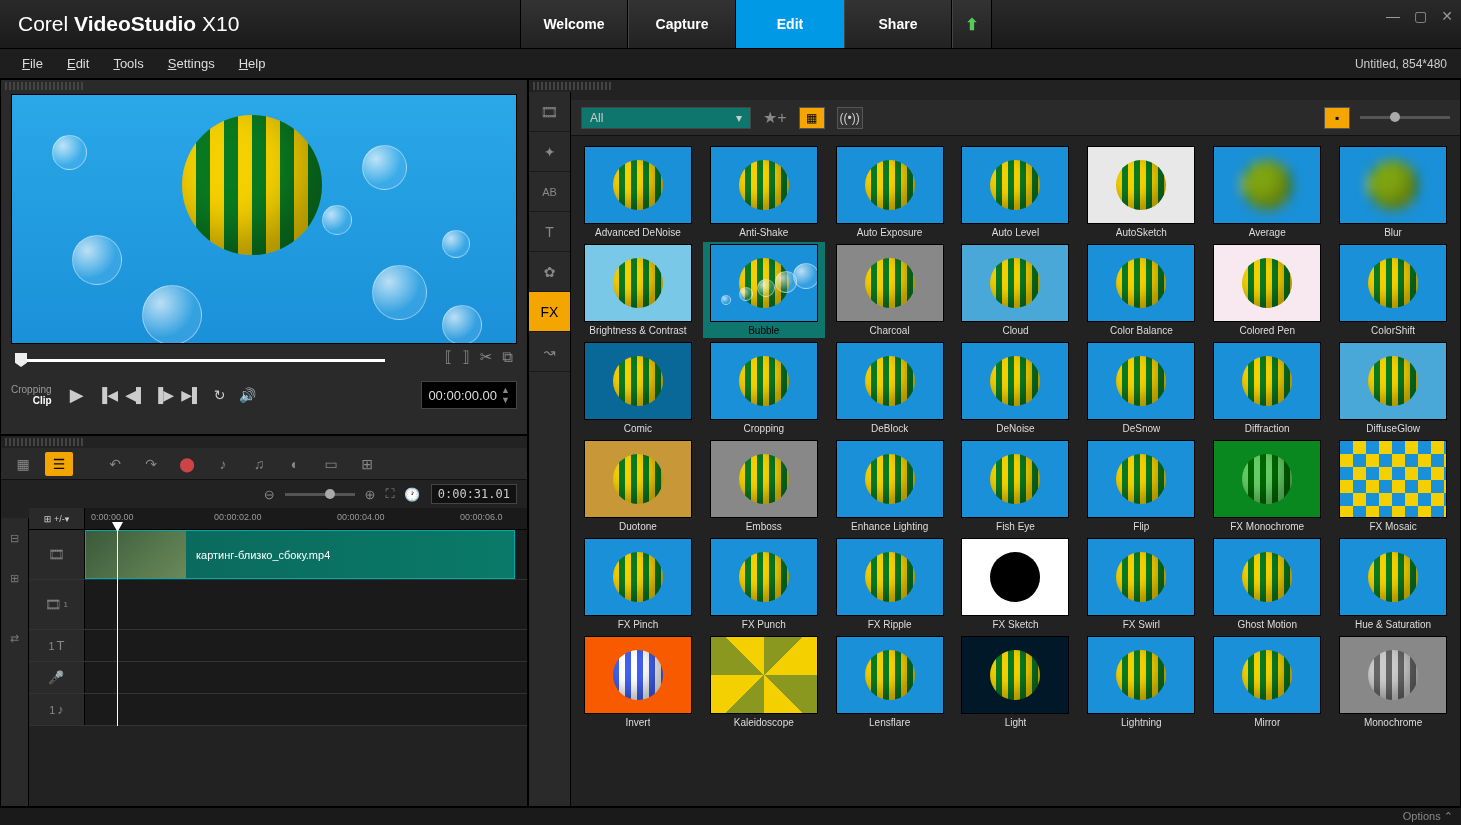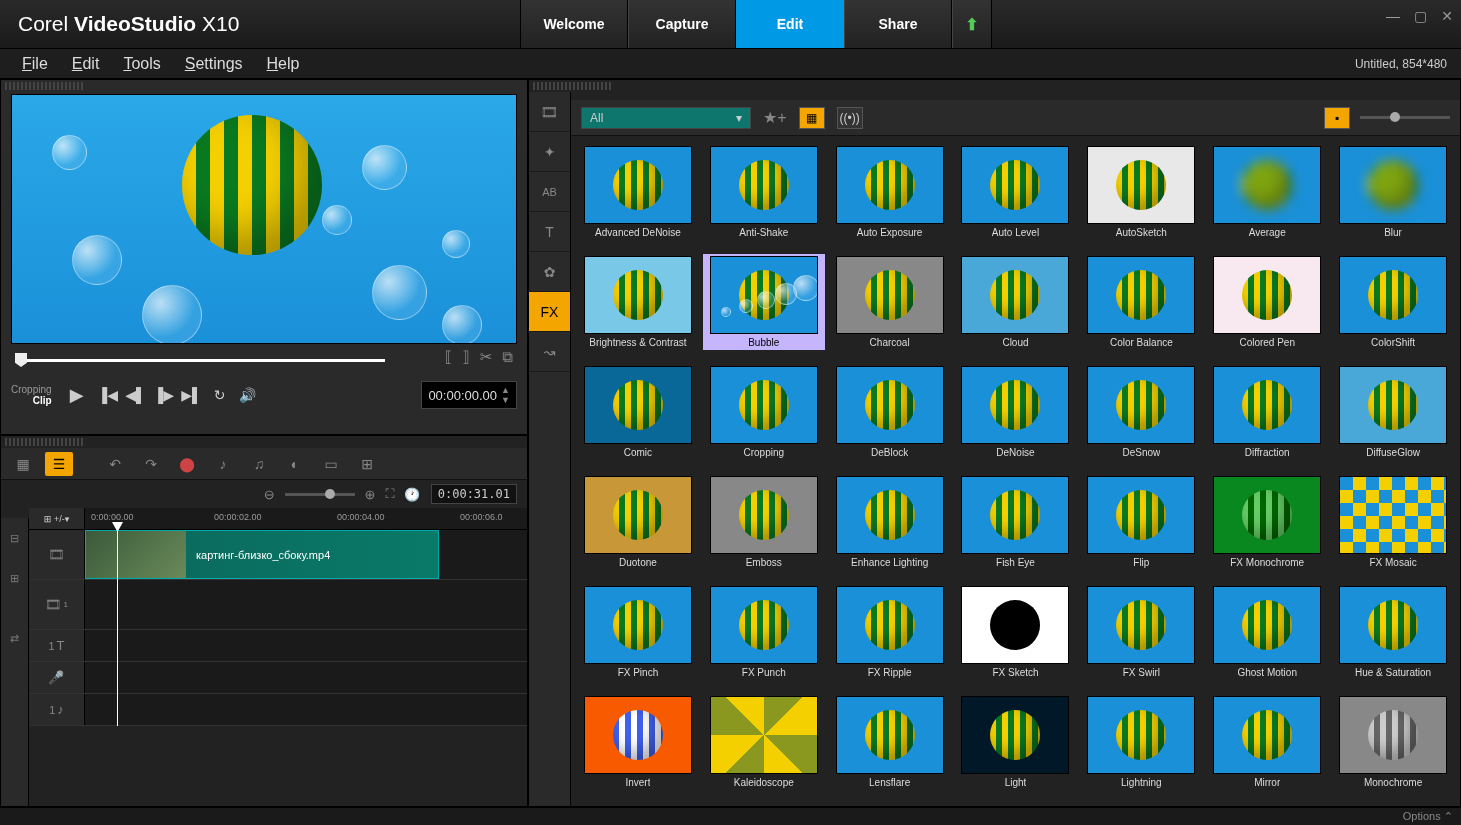--- a/index.html
+++ b/index.html
@@ -8,21 +8,21 @@
 .logo{padding:0 18px;font-size:21px;color:#fff;font-weight:300}
 .logo b{font-weight:600}
 .mode-tabs{display:flex;margin-left:auto;margin-right:auto;position:absolute;left:520px;top:0;height:48px}
 .mode-tab{width:108px;display:flex;align-items:center;justify-content:center;font-size:14px;color:#fff;font-weight:600;border-right:1px solid #000;border-left:1px solid #444;cursor:pointer;background:linear-gradient(#333,#222)}
 .mode-tab:first-child{border-left:1px solid #000}
 .mode-tab.active{background:#0099e5;border-color:#0099e5}
 .upload-btn{width:40px;display:flex;align-items:center;justify-content:center}
 .win-ctrls{position:absolute;right:8px;top:8px;display:flex;gap:14px;color:#999}
 .win-ctrls span{cursor:pointer;font-size:14px}
 .menubar{height:30px;background:#1e1e1e;display:flex;align-items:center;padding:0 10px;border-bottom:1px solid #000;position:relative}
-.menubar .mi{padding:3px 12px;font-size:16px;color:#ddd;cursor:pointer;text-decoration:underline;text-decoration-color:transparent}
+.menubar .mi{padding:3px 12px;font-size:13px;color:#ddd;cursor:pointer;text-decoration:underline;text-decoration-color:transparent}
 .menubar .mi::first-letter{text-decoration:underline}
 .proj-info{position:absolute;right:14px;font-size:12px;color:#ccc}
 .workspace{display:flex;height:calc(825px - 49px - 30px - 18px)}
 .left-col{width:528px;display:flex;flex-direction:column;background:#1a1a1a}
 .preview-pane{flex:0 0 356px;background:#2a2a2a;border:1px solid #000;position:relative;overflow:hidden}
 .grip{height:8px;background:repeating-linear-gradient(90deg,#444 0 2px,transparent 2px 4px);margin:2px 4px;width:80px}
 .preview-video{margin:4px 10px;height:250px;background:linear-gradient(#2aa8e8,#1a90d8);border:1px solid #000;position:relative;overflow:hidden}
 .balloon{position:absolute;width:140px;height:170px;left:170px;top:20px}
 .balloon-env{width:140px;height:140px;border-radius:50%;background:repeating-linear-gradient(90deg,#f5d000 0 14px,#0a7a20 14px 28px);box-shadow:inset -20px -20px 40px rgba(0,0,0,.3)}
 .bubble-s{position:absolute;border-radius:50%;background:radial-gradient(circle at 30% 30%,rgba(255,255,255,.7),rgba(150,220,255,.2) 60%,rgba(100,180,240,.4));border:1px solid rgba(255,255,255,.4)}
@@ -59,23 +59,23 @@
 .lib-toolbar{height:36px;background:#2a2a2a;display:flex;align-items:center;padding:0 10px;gap:12px;border-bottom:1px solid #111;margin-top:8px}
 .lib-dropdown{width:170px;height:22px;background:#0f766e;border:1px solid #444;display:flex;align-items:center;padding:0 8px;font-size:12px;color:#ccc;justify-content:space-between;cursor:pointer}
 .lib-toggle{width:26px;height:22px;background:#333;border:1px solid #555;cursor:pointer;display:flex;align-items:center;justify-content:center;font-size:12px}
 .lib-toggle.active{background:#f5a500;color:#000}
 .thumb-slider{width:90px;height:3px;background:#555;position:relative;margin-left:auto}
 .thumb-slider::after{content:"";position:absolute;width:10px;height:10px;background:#aaa;border-radius:50%;top:-4px;left:30px}
 .lib-body{flex:1;display:flex;overflow:hidden}
 .lib-side{width:42px;background:#2a2a2a;display:flex;flex-direction:column;border-right:1px solid #000}
 .lib-side-btn{height:40px;display:flex;align-items:center;justify-content:center;color:#888;cursor:pointer;font-size:14px;border-bottom:1px solid #1a1a1a}
 .lib-side-btn.active{background:#f5a500;color:#000;font-weight:normal}
-.lib-grid{flex:1;overflow-y:auto;padding:8px 6px;display:grid;grid-template-columns:repeat(7,1fr);gap:14px 4px;align-content:start}
+.lib-grid{flex:1;overflow-y:auto;padding:8px 6px;display:grid;grid-template-columns:repeat(7,1fr);gap:2px 4px;align-content:start}
 .fx-item{display:flex;flex-direction:column;align-items:center;cursor:pointer;padding:2px}
-.fx-item.selected{background:#c4b5fd}
+.fx-item.selected{background:#0f766e}
 .fx-thumb{width:108px;height:78px;background:#1a90d8;border:1px solid #000;position:relative;overflow:hidden;display:flex;align-items:center;justify-content:center}
 .fx-label{font-size:10px;color:#ddd;margin-top:3px;text-align:center;white-space:nowrap;overflow:hidden;text-overflow:ellipsis;max-width:110px}
 .fx-item.selected .fx-label{color:#000}
 .mini-balloon{width:50px;height:50px;border-radius:50%;background:repeating-linear-gradient(90deg,#f5d000 0 6px,#0a7a20 6px 12px);box-shadow:inset -8px -8px 15px rgba(0,0,0,.3)}
 .statusbar{height:18px;background:#1a1a1a;border-top:1px solid #000;display:flex;align-items:center;justify-content:flex-end;padding:0 8px;font-size:11px;color:#888}
 .lib-grid::-webkit-scrollbar{width:14px}
 .lib-grid::-webkit-scrollbar-track{background:#1a1a1a}
 .lib-grid::-webkit-scrollbar-thumb{background:#444;border:1px solid #222}
 .tl-left-icons{width:28px;position:absolute;left:0;top:82px;bottom:0;background:#2a2a2a;display:flex;flex-direction:column;border-right:1px solid #000}
 .tl-left-icons div{height:40px;display:flex;align-items:center;justify-content:center;color:#777;font-size:11px;cursor:pointer}
@@ -190,21 +190,21 @@
           <span class="tl-ruler-cell" style="left:62px">0:00:00.00</span>
           <span class="tl-ruler-cell" style="left:185px">00:00:02.00</span>
           <span class="tl-ruler-cell" style="left:308px">00:00:04.00</span>
           <span class="tl-ruler-cell" style="left:431px">00:00:06.0</span>
         </div>
         <div class="tl-tracks">
           <div class="playhead"></div>
           <div class="tl-track">
             <div class="tl-track-head">🎞</div>
             <div class="tl-track-body">
-              <div class="clip" style="width:354px">
+              <div class="clip" style="width:430px">
                 <div class="clip-thumb"></div>
                 <div class="clip-name">картинг-близко_сбоку.mp4</div>
               </div>
             </div>
           </div>
           <div class="tl-track">
             <div class="tl-track-head">🎞<sub style="font-size:8px">1</sub></div>
             <div class="tl-track-body"></div>
           </div>
           <div class="tl-track short">

